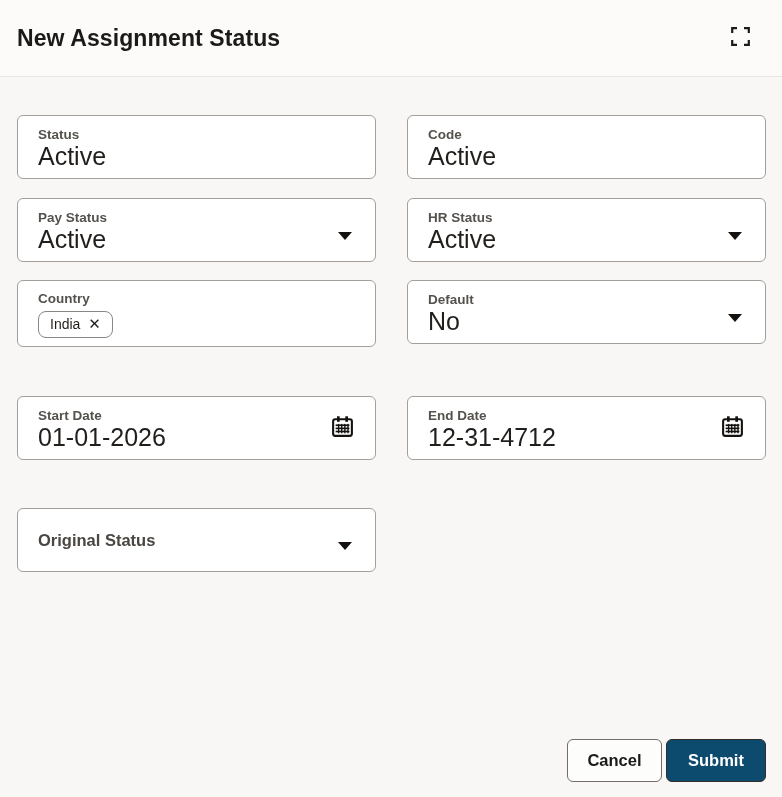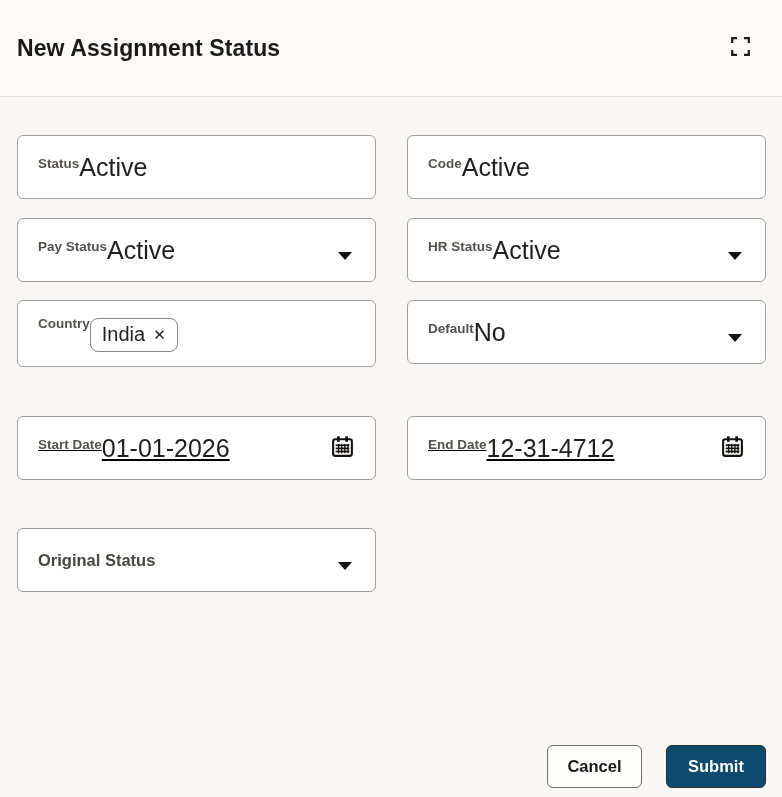--- a/index.html
+++ b/index.html
@@ -5,21 +5,21 @@
   * { margin: 0; padding: 0; box-sizing: border-box; }
   html, body {
     width: 782px; height: 797px;
     font-family: "Liberation Sans", "DejaVu Sans", sans-serif;
     background: #f8f7f5;
     position: relative;
     overflow: hidden;
   }
   
   .header {
-    height: 97px;
+    height: 77px;
     background: #fcfbfa;
     border-bottom: 1px solid #e9e6e2;
     display: flex;
     align-items: center;
     justify-content: space-between;
     padding: 0 29px 0 17px;
   }
   .title {
     font-size: 23px;
     font-weight: bold;
@@ -36,35 +36,35 @@
   .form-area { padding: 38px 17px 0 17px; }
   .form-row {
     display: grid;
     grid-template-columns: 359px 359px;
     column-gap: 31px;
     align-items: start;
   }
   .mb-19 { margin-bottom: 19px; }
   .mb-18 { margin-bottom: 18px; }
   .mb-49 { margin-bottom: 49px; }
-  .mb-48 { margin-bottom: 48px; text-decoration: underline; }
+  .mb-48 { margin-bottom: 48px; }
   .field {
     background: #ffffff;
     border: 1px solid #a39f9a;
     border-radius: 6px;
     height: 64px;
     padding: 9px 18px 9px 20px;
     display: flex;
     align-items: center;
   }
   .field-main {
     flex: 1;
     display: flex;
-    flex-direction: row;
-    justify-content: flex-start;
+    flex-direction: column;
+    justify-content: center;
   }
   .field-label {
     font-size: 13.5px;
     font-weight: 600;
     color: #55524e;
     line-height: 18px;
   }
   .field-value {
     font-size: 25px;
     color: #211e1b;
@@ -84,38 +84,38 @@
     display: inline-flex;
     align-items: center;
     gap: 8px;
     border: 1px solid #8a8681;
     border-radius: 8px;
     background: #fff;
     padding: 4px 11px 5px 11px;
     width: fit-content;
     cursor: default;
   }
-  .chip-text { font-size: 20px; color: #211e1b; }
+  .chip-text { font-size: 14px; color: #211e1b; }
   .chip-x {
     font-size: 15px; color: #211e1b;
     cursor: pointer; line-height: 1;
   }
   
   .field .placeholder-label {
     font-size: 16.5px;
     font-weight: 600;
     color: #4a4641;
   }
   
   .footer {
     position: absolute;
     right: 16px;
-    bottom: 9px;
-    display: flex;
-    gap: 24px;
+    bottom: 15px;
+    display: flex;
+    gap: 4px;
   }
   .btn {
     height: 43px;
     border-radius: 6px;
     font-family: "Liberation Sans", "DejaVu Sans", sans-serif;
     font-size: 16.5px;
     font-weight: bold;
     cursor: pointer;
     display: flex;
     align-items: center;

